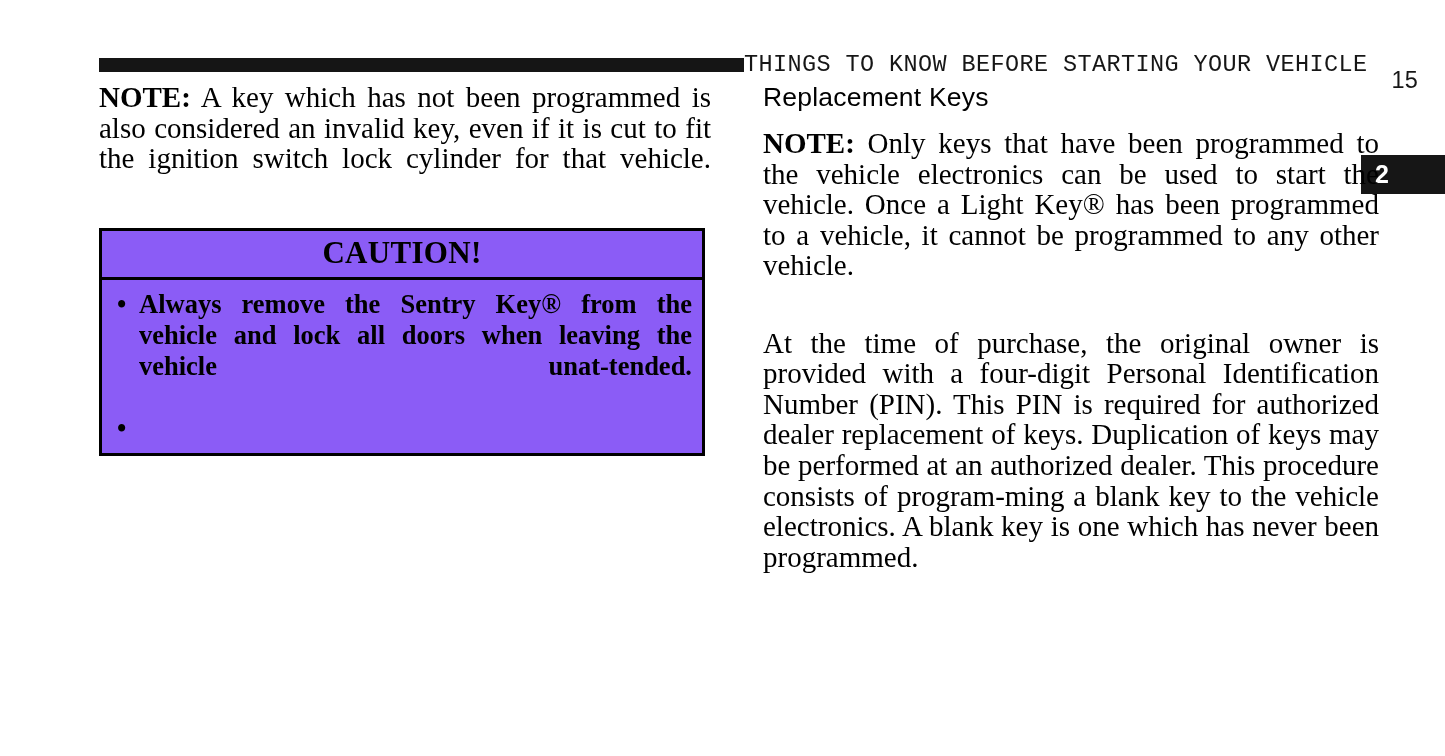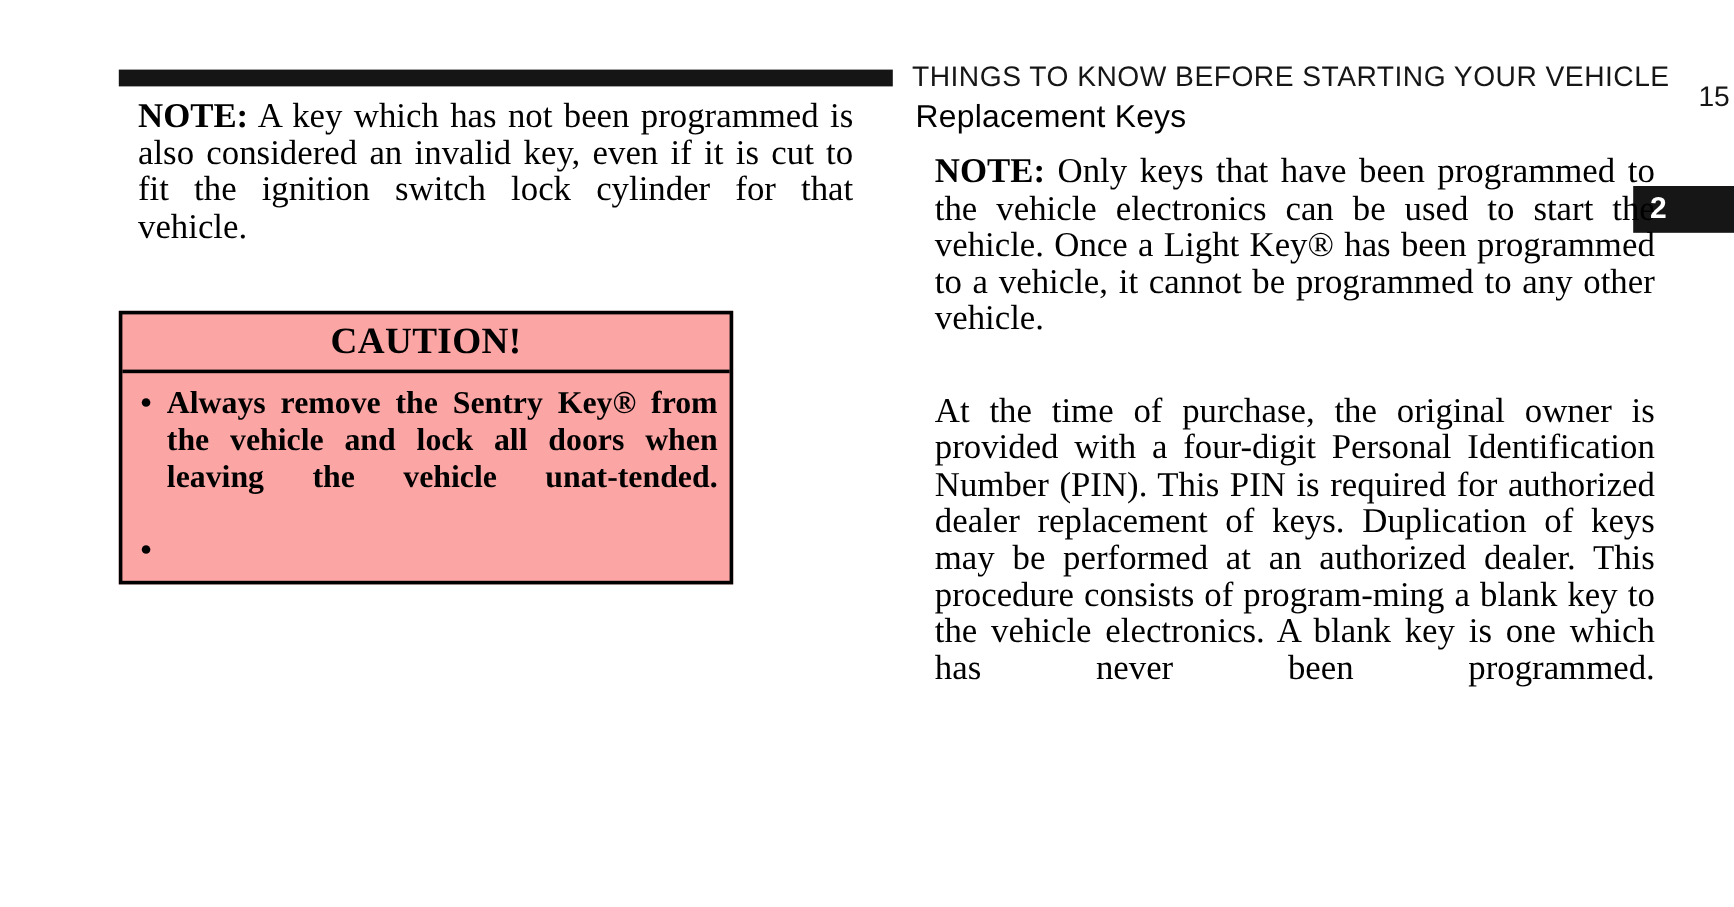--- a/index.html
+++ b/index.html
@@ -27,25 +27,24 @@
     display: flex;
     align-items: center;
   }
   .header-rule {
     width: 645px;
     height: 14px;
     background: #151515;
     flex: 0 0 auto;
   }
   .header-title {
-    font-family: Liberation Sans, sans-serif;
+    font-family: Liberation Mono, monospace;
     font-size: 23.5px;
     letter-spacing: 0.4px;
     white-space: nowrap;
-    margin-left: 16px;
     line-height: 1;
     color: #161616;
   }
   .header-pageno {
     font-family: "Liberation Sans", "DejaVu Sans", sans-serif;
     font-size: 23.5px;
     margin-left: 24px;
     line-height: 1;
     color: #161616;
     margin-top: 32px;
@@ -77,21 +76,21 @@
     width: 1445px;
   }
   .col {
     position: absolute;
     top: 0;
   }
   .col-left  { left: 99px;  width: 612px; }
   .col-right { left: 763px; width: 616px; }
 
   p.para {
-    margin: 0 0 16px 16px;
+    margin: 0 0 16px 0;
     font-size: 29px;
     line-height: 30.6px;
     text-align: justify;
     text-justify: inter-word;
     hyphens: manual;
     -webkit-hyphens: manual;
   }
   p.para:last-child { margin-bottom: 0; }
   .note-label { font-weight: bold; }
 
@@ -101,23 +100,23 @@
     font-weight: normal;
     margin: 0 0 16px 0;
     line-height: 30px;
     letter-spacing: 0.2px;
   }
 
   
   .caution-box {
     border: 3px solid #000000;
     margin: 24px 0 20px 0;
-    width: 512px;
+    width: 606px;
     box-sizing: border-box;
-    background: #fca5a5;
+    background: #8b5cf6;
   }
   .caution-title {
     font-size: 31px;
     font-weight: bold;
     text-align: center;
     padding: 5px 0 7px 0;
     border-bottom: 3px solid #000000;
     line-height: 34px;
     letter-spacing: 0.3px;
   }

